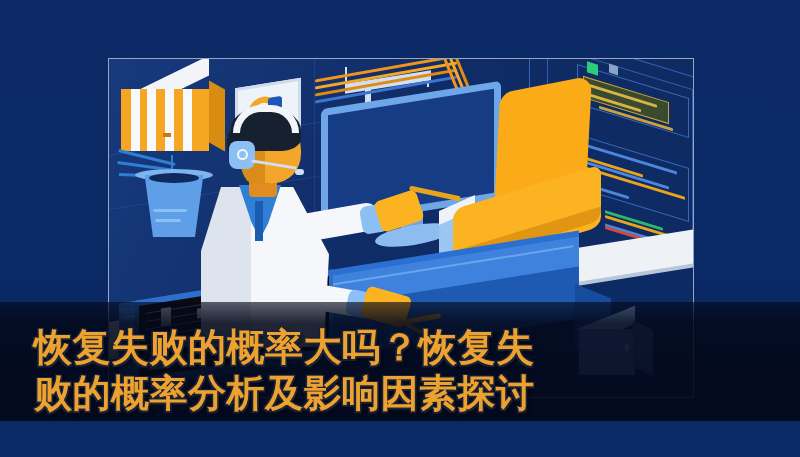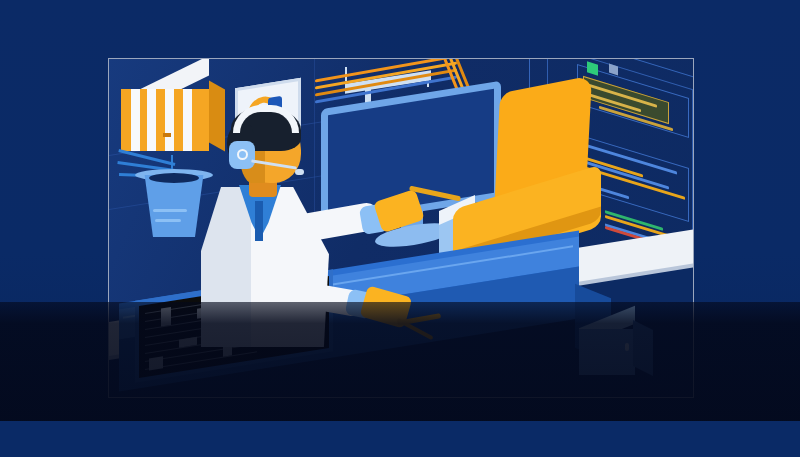--- a/index.html
+++ b/index.html
@@ -445,14 +445,16 @@
     <div class="ill cuff-blue" style="left:238px;top:232px;width:26px;height:26px;border-radius:7px;transform:rotate(12deg)"></div>
     <div class="ill glove" style="left:254px;top:232px;width:46px;height:32px;transform:rotate(16deg)"></div>
     <div class="ill tool" style="left:288px;top:258px;width:44px;height:5px;transform:rotate(-10deg)"></div>
     <div class="ill tool" style="left:286px;top:268px;width:40px;height:4px;transform:rotate(28deg)"></div>
 
   </div>
 
   <div id="bottom-overlay"></div>
   <div id="bottom-bar"></div>
 
+  <h1 id="headline">恢复失败的概率大吗？恢复失
+败的概率分析及影响因素探讨</h1>
 
 </div>
 
 </body></html>

